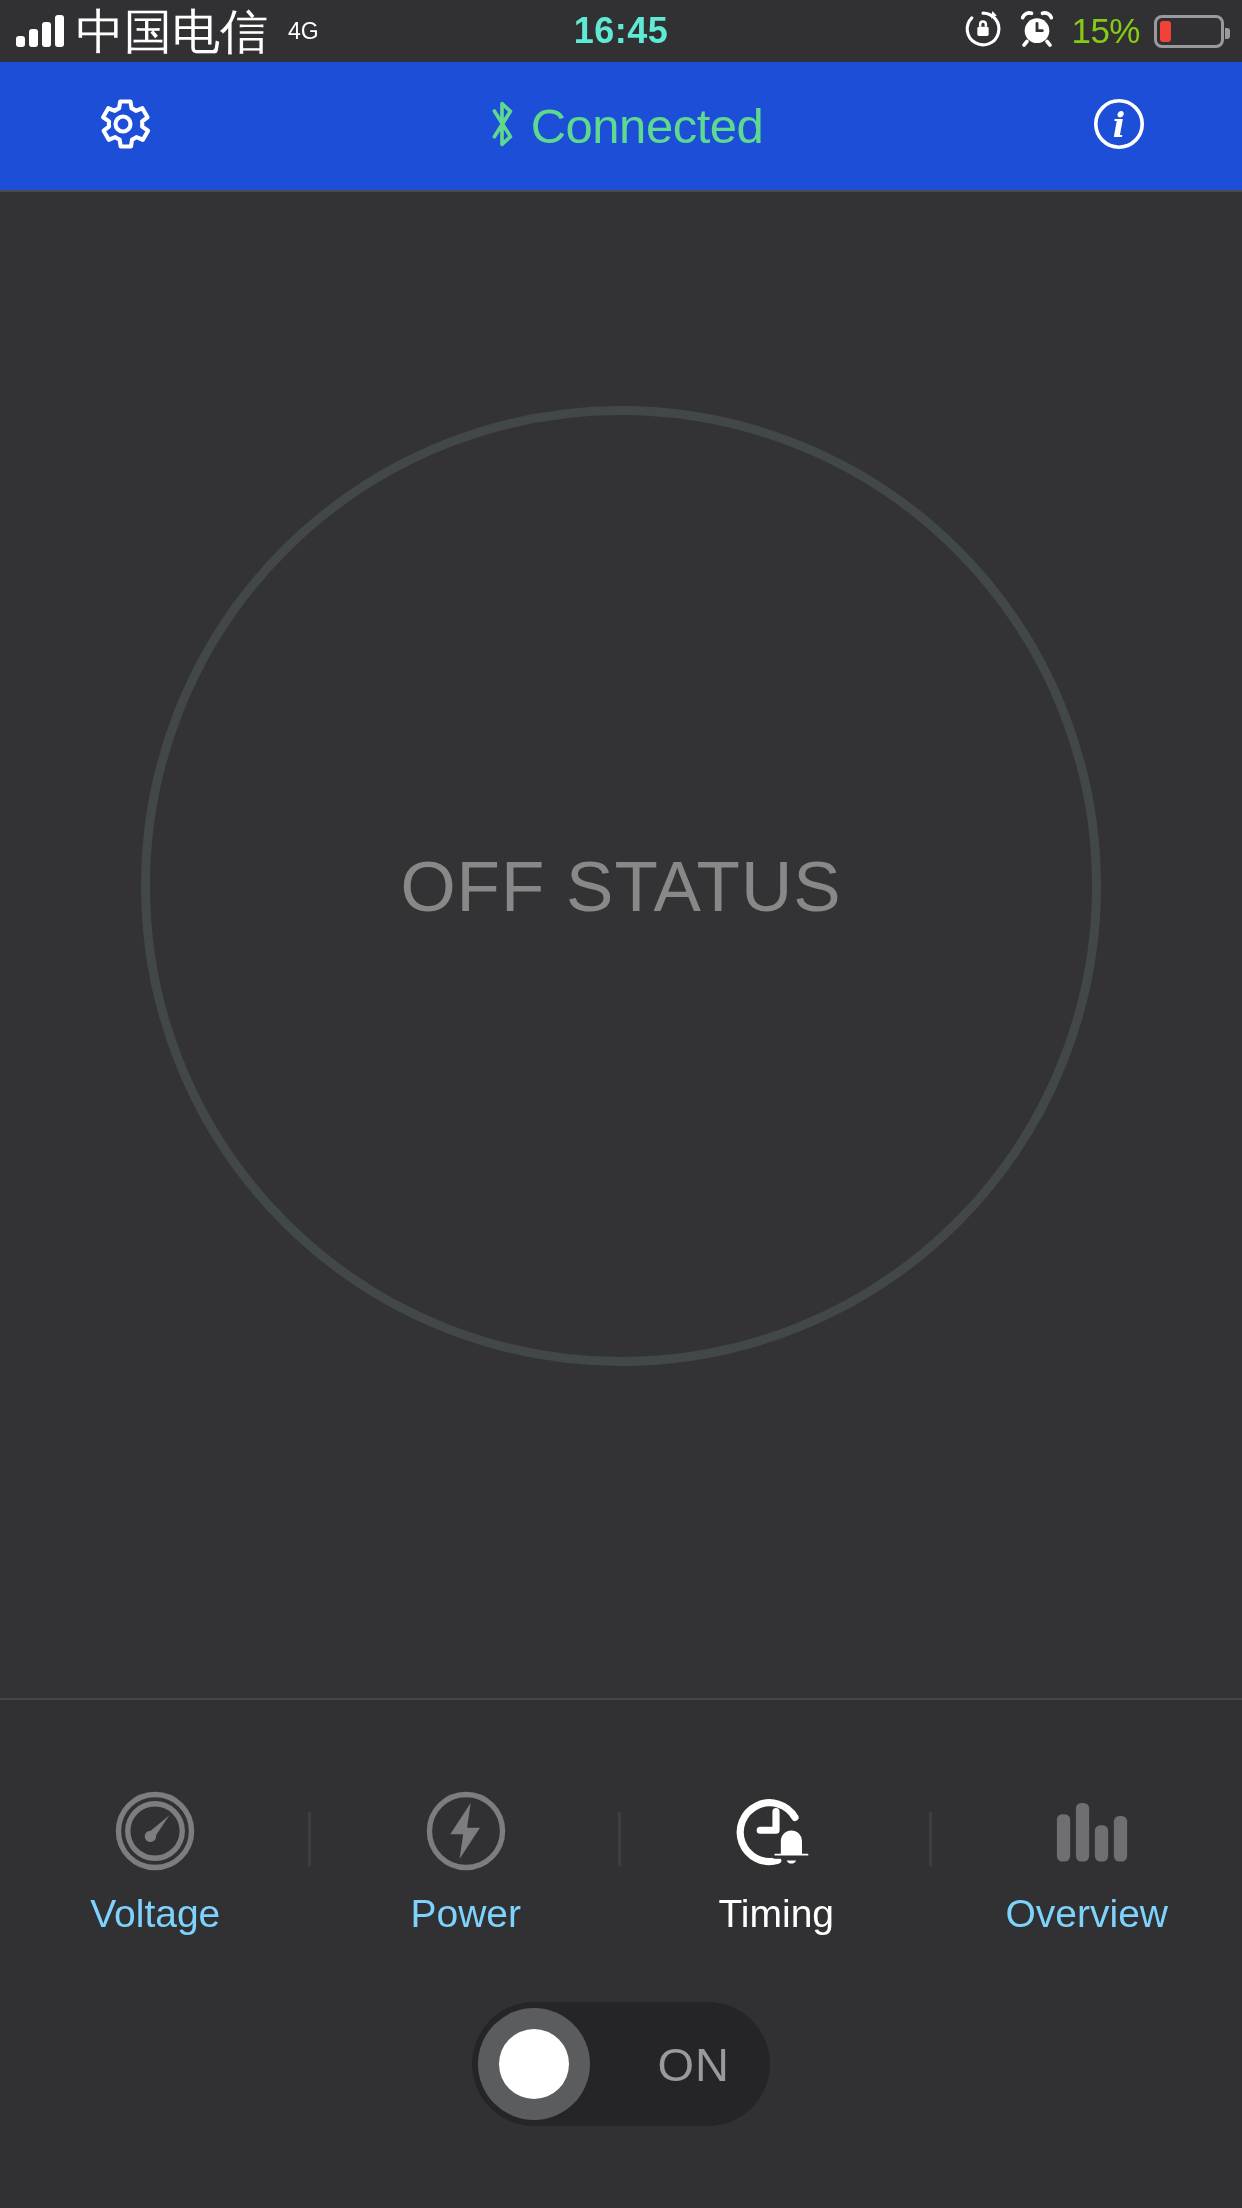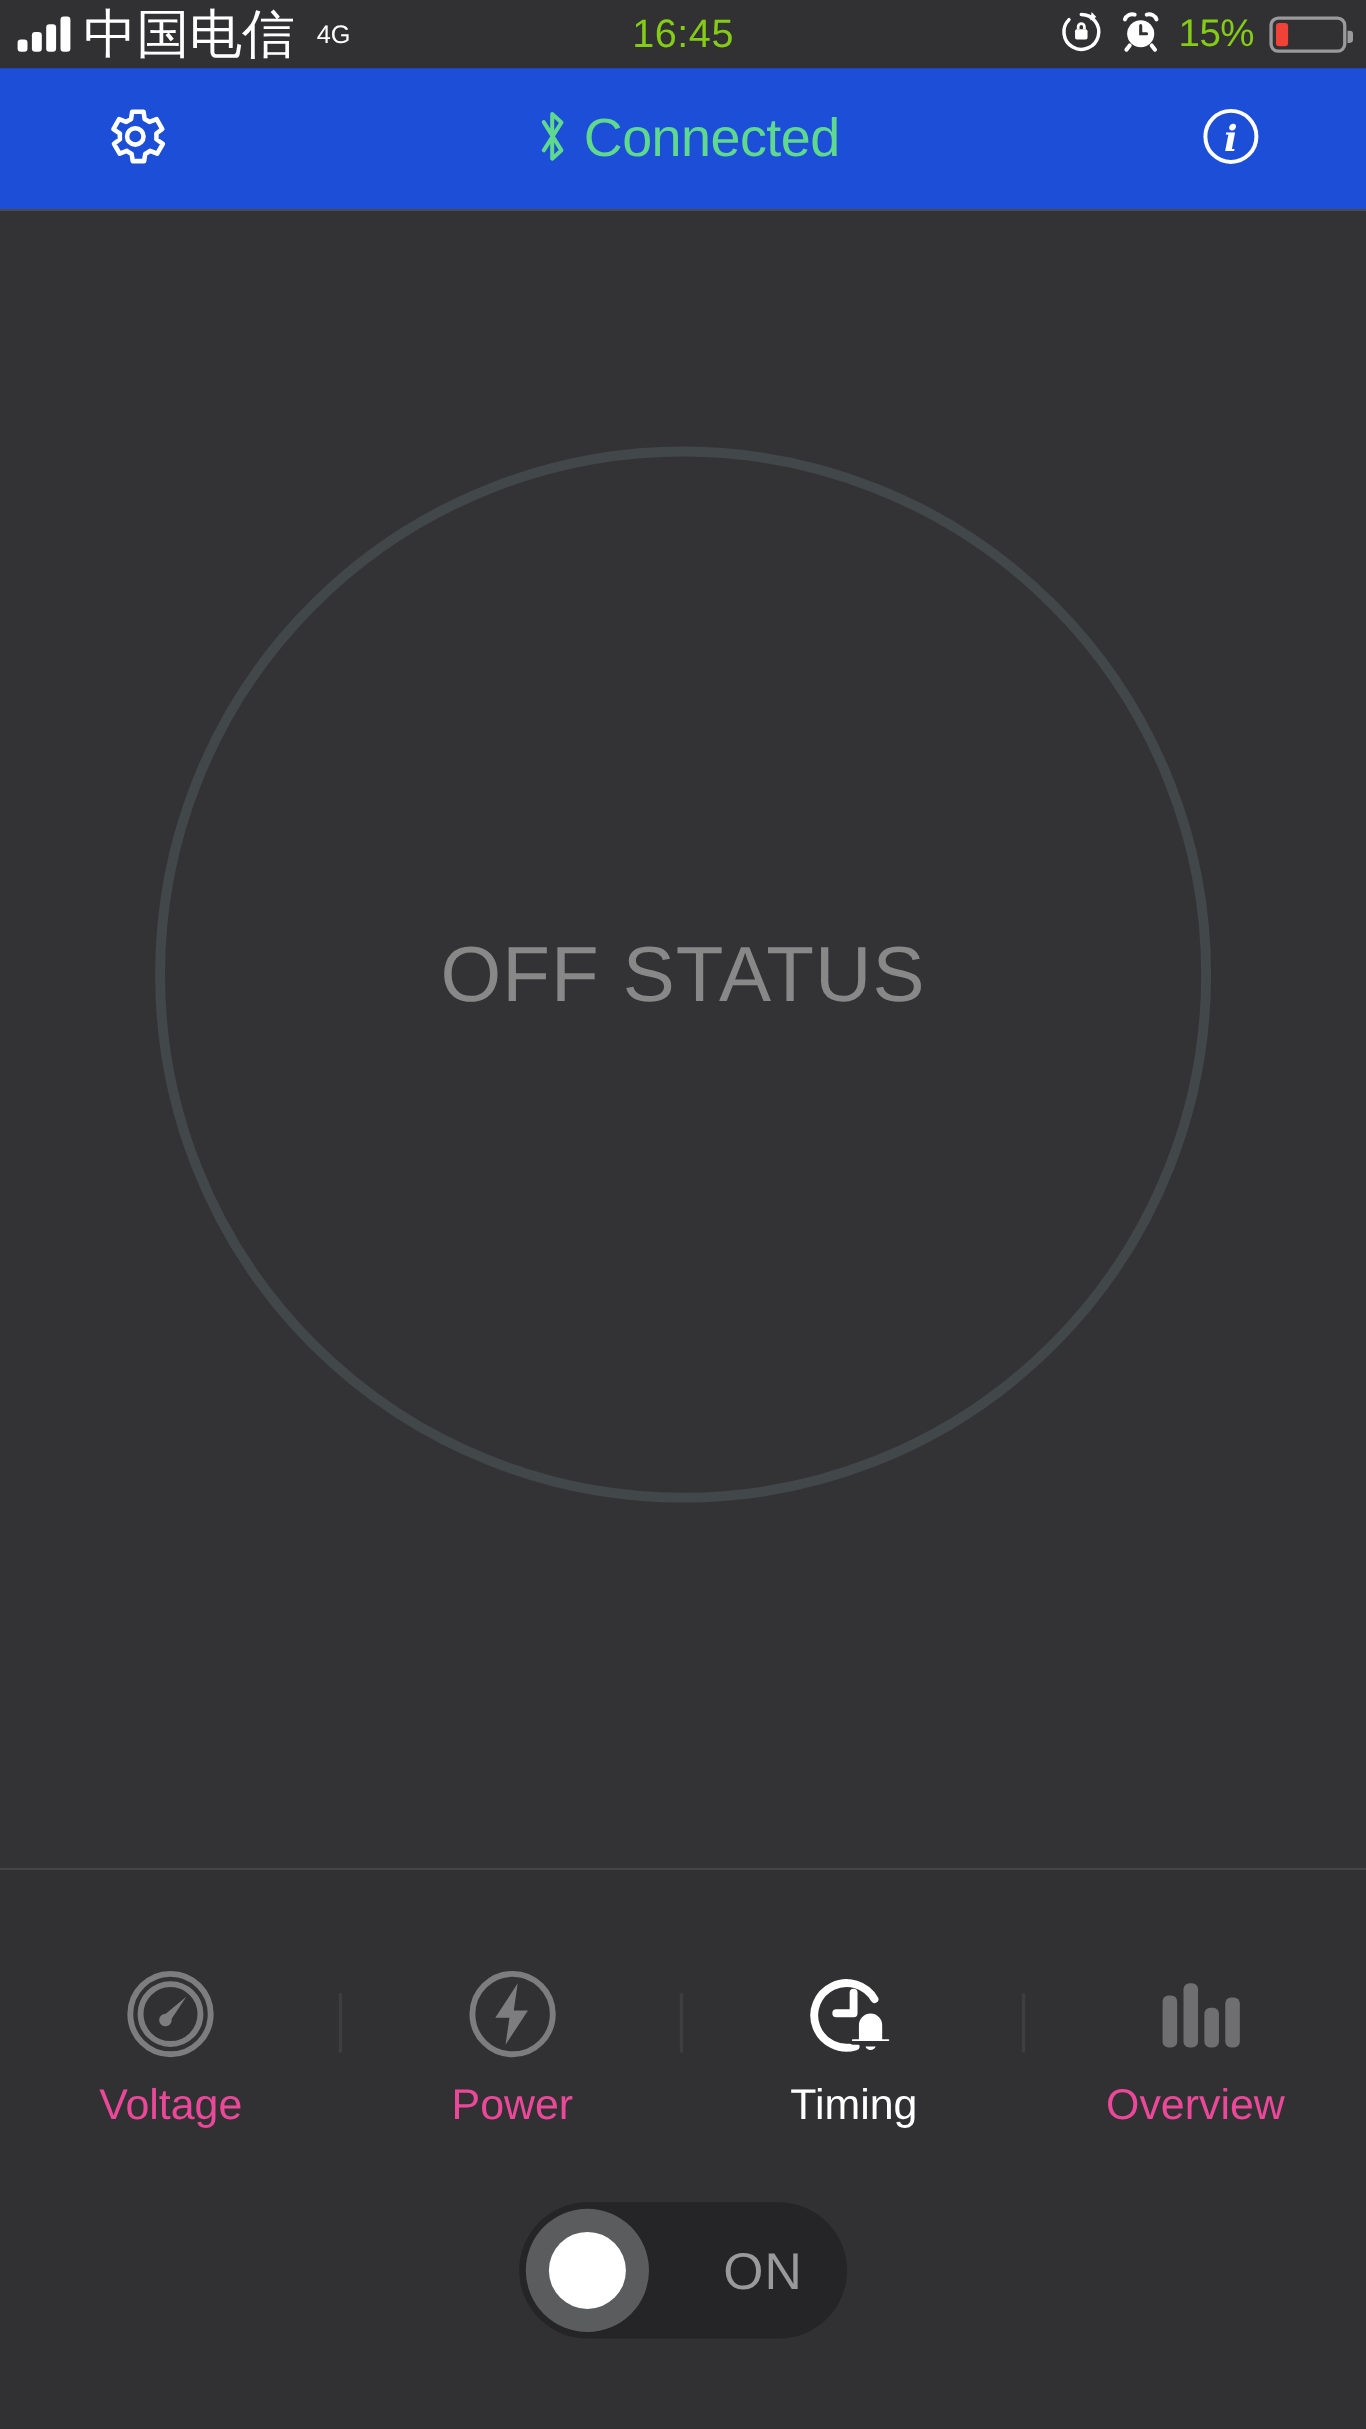--- a/index.html
+++ b/index.html
@@ -77,22 +77,22 @@
   .sb-clock {
     position: absolute;
     left: 0;
     right: 0;
     top: 0;
     height: 62px;
     display: flex;
     align-items: center;
     justify-content: center;
     font-size: 36px;
-    font-weight: normal;
-    color: #84cc16;
+    font-weight: bold;
+    color: #5eead4;
     letter-spacing: 0.5px;
   }
 
   .sb-right {
     position: absolute;
     right: 18px;
     top: 0;
     height: 62px;
     display: flex;
     align-items: center;
@@ -234,21 +234,21 @@
   }
   .tab-icon {
     width: 86px;
     height: 86px;
     display: flex;
     align-items: center;
     justify-content: center;
   }
   .tab-label {
     font-size: 39px;
-    color: #ec4899;
+    color: #7dd3fc;
     line-height: 1;
   }
   .tab.active .tab-label {
     color: #ffffff;
   }
 
   
   .toggle-row {
     position: absolute;
     left: 0; right: 0;

